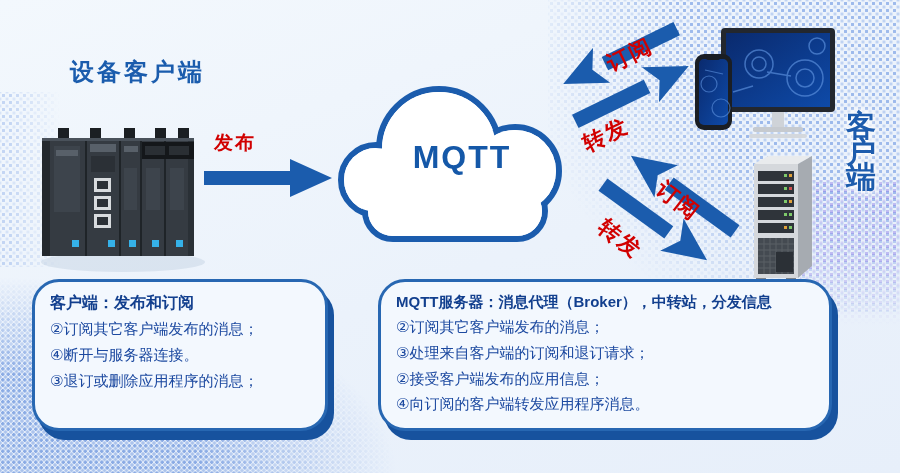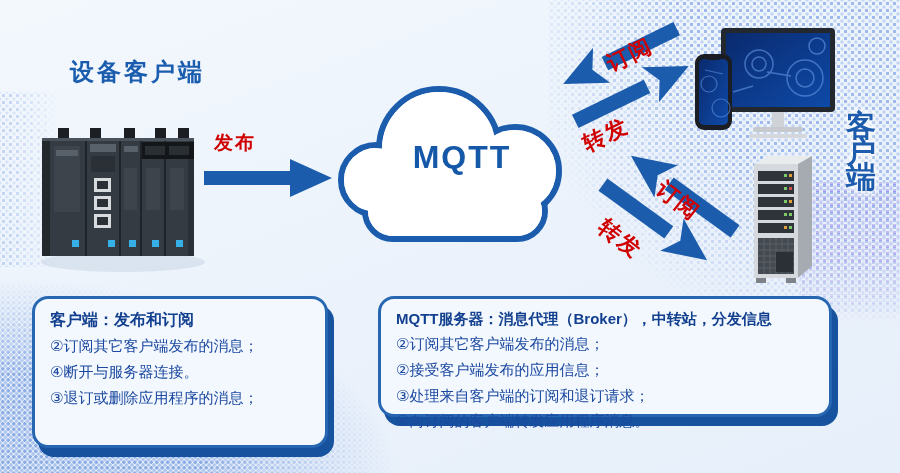--- a/index.html
+++ b/index.html
@@ -50,24 +50,24 @@
   .cloud{left:336px;top:84px;width:236px;height:164px;}
   .cloud .b,.cloud .f{position:absolute;background:#fff;border-radius:50%;}
   .cloud .b{border:6px solid #1b5cad;box-sizing:border-box;}
   .cloud .bar{border-radius:31px;}
   .cloud .barf{border-radius:25px;}
   .cloud-text{position:absolute;left:36px;top:54px;width:180px;z-index:5;text-align:center;
     font-size:32px;font-weight:bold;color:#1558a8;line-height:1.2;letter-spacing:2px;}
 
   
   .card{
-    position:absolute;top:296px;background:#f3f8fe;border:3px solid #2767b2;border-radius:16px;
+    position:absolute;top:279px;background:#f3f8fe;border:3px solid #2767b2;border-radius:27px;
     box-shadow:6px 9px 0 #17529e;padding:11px 15px 12px 15px;color:#1c49a0;box-sizing:border-box;}
   .card-client{left:32px;width:296px;height:152px;}
-  .card-server{left:378px;width:454px;height:121px;}
+  .card-server{left:378px;width:454px;height:152px;}
   .card-title{font-weight:bold;color:#123f8e;margin-bottom:2px;}
   .card-client .card-title{font-size:16px;}
   .card-server .card-title{font-size:15px;}
   .card-item{font-size:15px;line-height:1.72;white-space:nowrap;}
 
   svg{display:block;}
 </style>
 </head>
 <body>
 
@@ -233,18 +233,18 @@
   <div class="card card-client">
     <div class="card-title">客户端：发布和订阅</div>
     <div class="card-item">②订阅其它客户端发布的消息；</div>
     <div class="card-item">④断开与服务器连接。</div>
     <div class="card-item">③退订或删除应用程序的消息；</div>
   </div>
 
   <div class="card card-server">
     <div class="card-title">MQTT服务器：消息代理（Broker），中转站，分发信息</div>
     <div class="card-item">②订阅其它客户端发布的消息；</div>
+    <div class="card-item">③处理来自客户端的订阅和退订请求；</div>
     <div class="card-item">②接受客户端发布的应用信息；</div>
-    <div class="card-item">③处理来自客户端的订阅和退订请求；</div>
     <div class="card-item">④向订阅的客户端转发应用程序消息。</div>
   </div>
 
 </div>
 
 </body></html>

